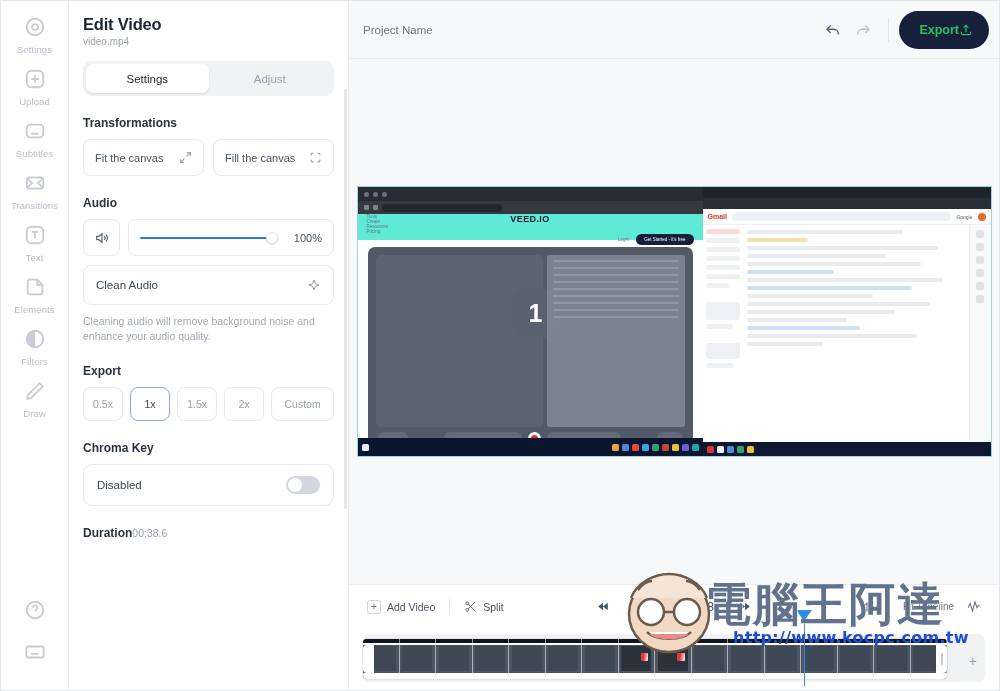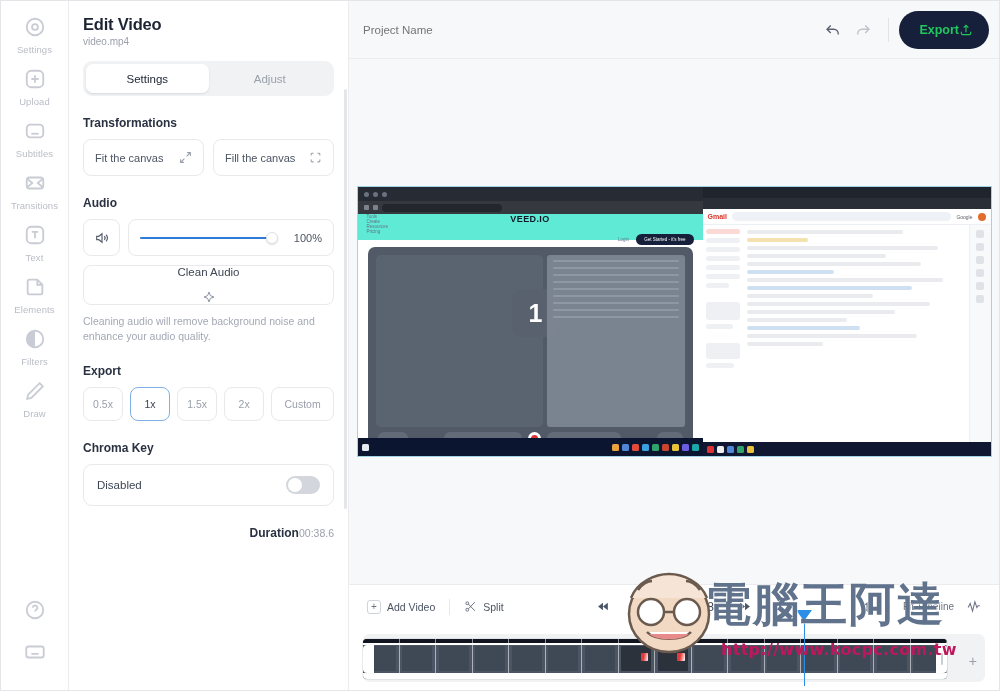--- a/index.html
+++ b/index.html
@@ -145,21 +145,20 @@
   .vol-val { font-size: 11px; color: #4b5462; }
 
   .clean {
     margin-top: 9px;
     height: 40px;
     border: 1px solid #e7e9ec; border-radius: 8px;
     display: flex; align-items: center; justify-content: space-between;
     padding: 0 12px;
     font-size: 11.5px; color: #3d4654;
     cursor: pointer;
-    flex-direction: column;
   }
   .clean .ico { color: #8b93a1; }
   .clean .ico svg { width: 14px; height: 14px; display:block; }
   .hint {
     margin-top: 9px;
     font-size: 10.5px; line-height: 15px; color: #a3a9b4;
   }
   .speed-row { display: flex; gap: 7px; }
   .chip {
     flex: 1;
@@ -181,23 +180,22 @@
   .toggle {
     width: 34px; height: 18px; border-radius: 10px;
     background: #d3d6dc; position: relative; cursor: pointer;
   }
   .toggle::after {
     content: ""; position: absolute; left: 2px; top: 2px;
     width: 14px; height: 14px; border-radius: 50%;
     background: #fff;
   }
   .dur {
-    display: flex; align-items: center; justify-content: flex-end;
+    display: flex; align-items: center; justify-content: flex-start;
     margin-top: 20px;
-    margin-left: 8px;
   }
   .dur .k { font-size: 12px; font-weight: bold; color: #2a3242; }
   .dur .v { font-size: 10.5px; color: #9aa0ab; }
   .panel-sbar {
     position: absolute; right: 1px; top: 88px;
     width: 3px; height: 420px; border-radius: 3px;
     background: #e4e6ea;
   }
 
   
@@ -457,25 +455,24 @@
   }
   .wm .cjk {
     position: absolute; left: 92px; top: 8px;
     font-size: 46px; font-weight: bold; color: #60728c;
     letter-spacing: 2px;
     text-shadow: 1px 1px 0 rgba(255,255,255,.6);
     white-space: nowrap;
     font-family: "DejaVu Sans", sans-serif;
   }
   .wm .url {
-    position: absolute; left: 108px; top: 62px;
-    font-size: 16px; font-weight: bold; color: #be185d;
+    position: absolute; left: 120px; top: 62px;
+    font-size: 16px; font-weight: bold; color: #1d4ed8;
     letter-spacing: .3px;
     font-family: "DejaVu Sans", sans-serif;
-    margin-top: 12px;
   }
   .wm .face { position: absolute; left: 8px; top: 2px; }
 </style>
 </head>
 <body>
 
 <div class="app">
 
   <div class="rail">
 

